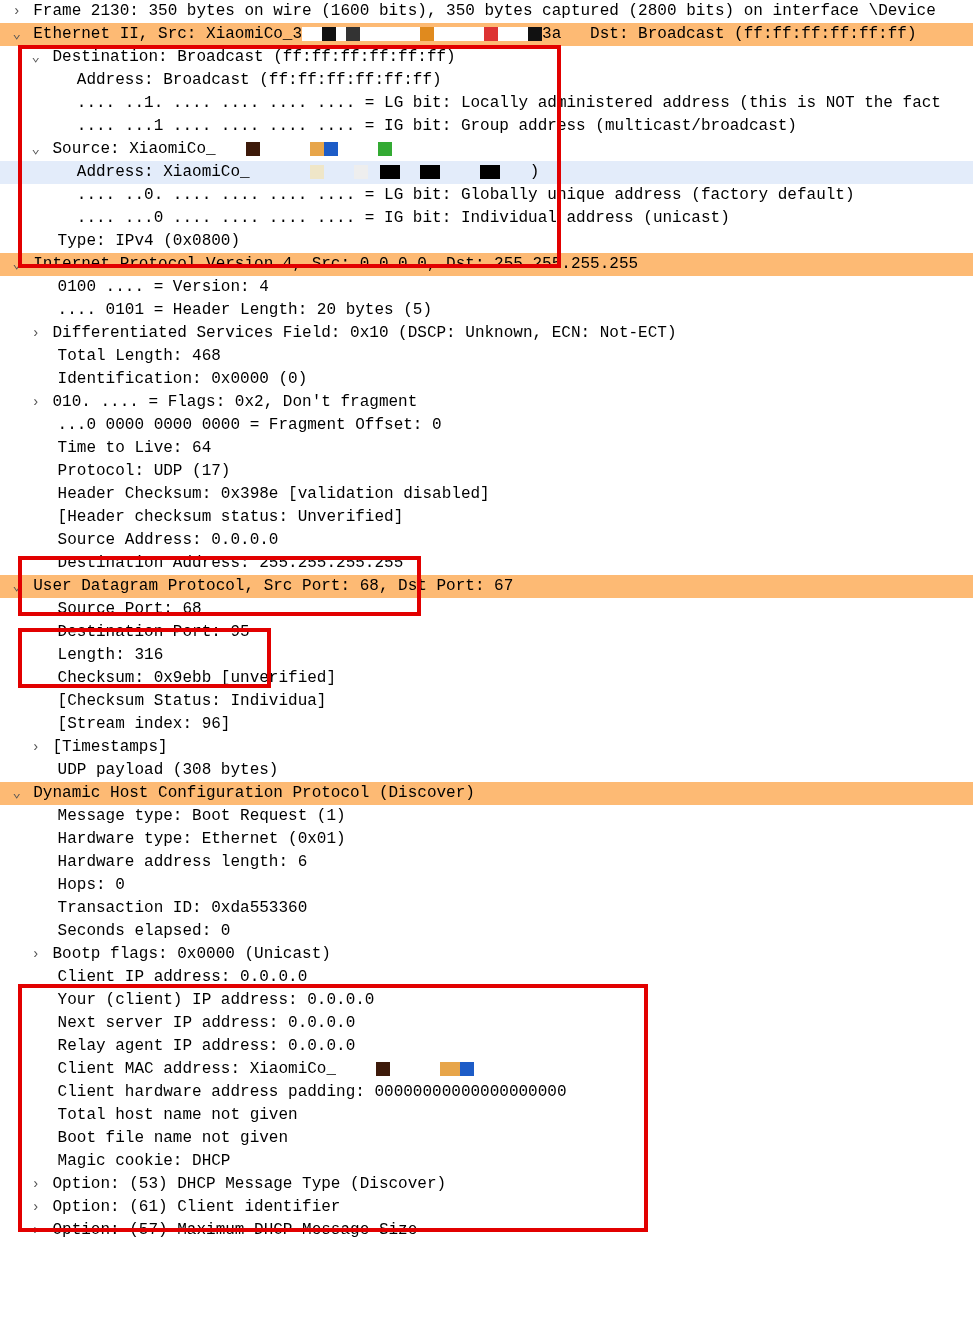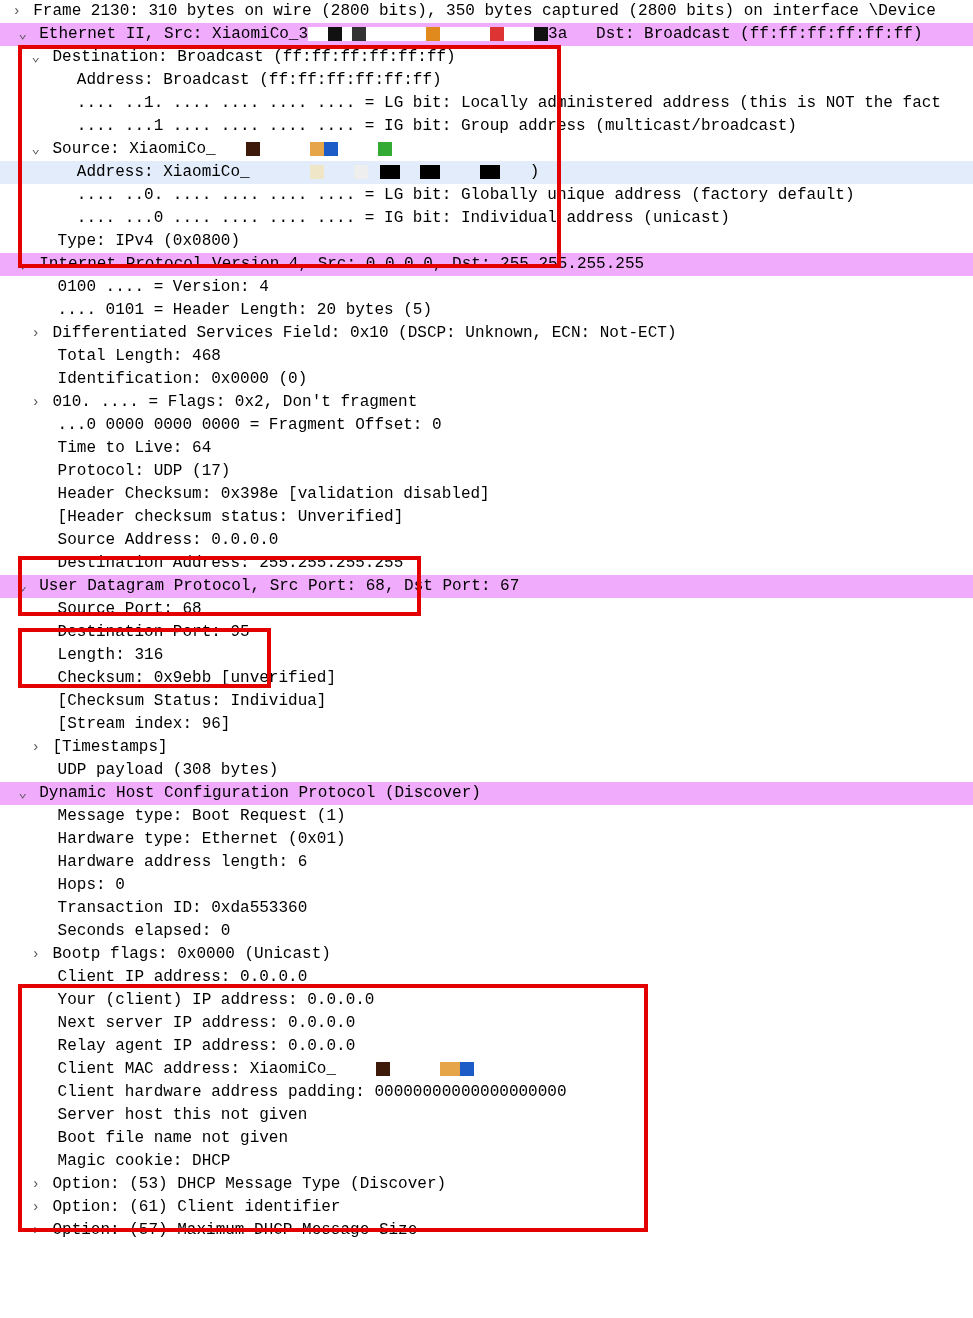--- a/index.html
+++ b/index.html
@@ -1,39 +1,39 @@
 <!DOCTYPE html>
 <html><head>
 <meta charset="utf-8">
 <style>
   html,body{margin:0;padding:0;background:#fff;font-family:Consolas,Menlo,"Courier New",monospace;font-size:16px;line-height:23px;color:#000;}
   body{overflow:hidden;}
   .page{width:973px;height:1318px;position:relative;overflow:hidden;}
   .row{white-space:pre;position:relative;}
   .c{display:inline-block;width:14px;text-align:center;color:#555;font-size:14px;}
-  .header{background:#f0abfc;padding-left:6px;}
+  .header{background:#fdba74;}
   .selected{background:#e3ecfa;}
   .watermark{position:absolute;color:#e00;font-family:inherit;font-size:20px;}
   .annot{position:absolute;border:4px solid #e20000;pointer-events:none;z-index:10;}
   .censor{display:inline-block;vertical-align:middle;height:14px;}
   .censor span{display:inline-block;height:14px;vertical-align:top;}
 </style>
 </head>
 <body>
 
 <div class="page">
 
   <div class="annot" style="left:18px;top:45px;width:535px;height:215px;"></div>
   <div class="annot" style="left:18px;top:556px;width:395px;height:52px;"></div>
   <div class="annot" style="left:18px;top:628px;width:245px;height:52px;"></div>
   <div class="annot" style="left:18px;top:984px;width:622px;height:240px;"></div>
 
   <div class="watermark" style="left:620px;top:783px;">https://dbwu.tech</div>
 
-  <div class="row"> <span class="c">›</span> <span>Frame 2130: 310 bytes on wire (2800 bits), 350 bytes captured (2800 bits) on interface \Device</span></div>
+  <div class="row"> <span class="c">›</span> <span>Frame 2130: 350 bytes on wire (1600 bits), 350 bytes captured (2800 bits) on interface \Device</span></div>
 
   <div class="row header"> <span class="c">⌄</span> <span>Ethernet II, Src: XiaomiCo_3</span><span class="censor" style="width:240px;"><span style="width:20px;background:#fff"></span><span style="width:14px;background:#111"></span><span style="width:10px;background:#fff"></span><span style="width:14px;background:#333"></span><span style="width:60px;background:#fff"></span><span style="width:14px;background:#e08a1e"></span><span style="width:50px;background:#fff"></span><span style="width:14px;background:#d33"></span><span style="width:30px;background:#fff"></span><span style="width:14px;background:#111"></span></span><span>3a   Dst: Broadcast (ff:ff:ff:ff:ff:ff)</span></div>
 
   <div class="row">   <span class="c">⌄</span> <span>Destination: Broadcast (ff:ff:ff:ff:ff:ff)</span></div>
   <div class="row">        <span>Address: Broadcast (ff:ff:ff:ff:ff:ff)</span></div>
   <div class="row">        <span>.... ..1. .... .... .... .... = LG bit: Locally a</span><span>dministered address (this is NOT the fact</span></div>
   <div class="row">        <span>.... ...1 .... .... .... .... = IG bit: Group add</span><span>ress (multicast/broadcast)</span></div>
 
   <div class="row">   <span class="c">⌄</span> <span>Source: XiaomiCo_</span><span class="censor" style="width:280px;"><span style="width:30px;background:#fff"></span><span style="width:14px;background:#3d1a0a"></span><span style="width:50px;background:#fff"></span><span style="width:14px;background:#e7a54a"></span><span style="width:14px;background:#1d5cc7"></span><span style="width:40px;background:#fff"></span><span style="width:14px;background:#3a3"></span><span style="width:104px;background:#fff"></span></span></div>
   <div class="row selected">        <span>Address: XiaomiCo_</span><span class="censor" style="width:280px;"><span style="width:60px;"></span><span style="width:14px;background:#efe6c8"></span><span style="width:30px;"></span><span style="width:14px;background:#eee"></span><span style="width:12px;"></span><span style="width:20px;background:#000"></span><span style="width:20px;"></span><span style="width:20px;background:#000"></span><span style="width:40px;"></span><span style="width:20px;background:#000"></span><span style="width:30px;"></span></span><span>)</span></div>
@@ -73,20 +73,20 @@
   <div class="row">      <span>Hops: 0</span></div>
   <div class="row">      <span>Transaction ID: 0xda553360</span></div>
   <div class="row">      <span>Seconds elapsed: 0</span></div>
   <div class="row">   <span class="c">›</span> <span>Bootp flags: 0x0000 (Unicast)</span></div>
   <div class="row">      <span>Client IP address: 0.0.0.0</span></div>
   <div class="row">      <span>Your (client) IP address: 0.0.0.0</span></div>
   <div class="row">      <span>Next server IP address: 0.0.0.0</span></div>
   <div class="row">      <span>Relay agent IP address: 0.0.0.0</span></div>
   <div class="row">      <span>Client MAC address: XiaomiCo_</span><span class="censor" style="width:310px;"><span style="width:40px;background:#fff"></span><span style="width:14px;background:#3d1a0a"></span><span style="width:50px;background:#fff"></span><span style="width:20px;background:#e7a54a"></span><span style="width:14px;background:#1d5cc7"></span><span style="width:172px;background:#fff"></span></span></div>
   <div class="row">      <span>Client hardware address padding: 00000000000000000000</span></div>
-  <div class="row">      <span>Server host this not given</span></div>
+  <div class="row">      <span>Total host name not given</span></div>
   <div class="row">      <span>Boot file name not given</span></div>
   <div class="row">      <span>Magic cookie: DHCP</span></div>
   <div class="row">   <span class="c">›</span> <span>Option: (53) DHCP Message Type (Discover)</span></div>
   <div class="row">   <span class="c">›</span> <span>Option: (61) Client identifier</span></div>
   <div class="row">   <span class="c">›</span> <span>Option: (57) Maximum DHCP Message Size</span></div>
 
 </div>
 
 </body></html>

